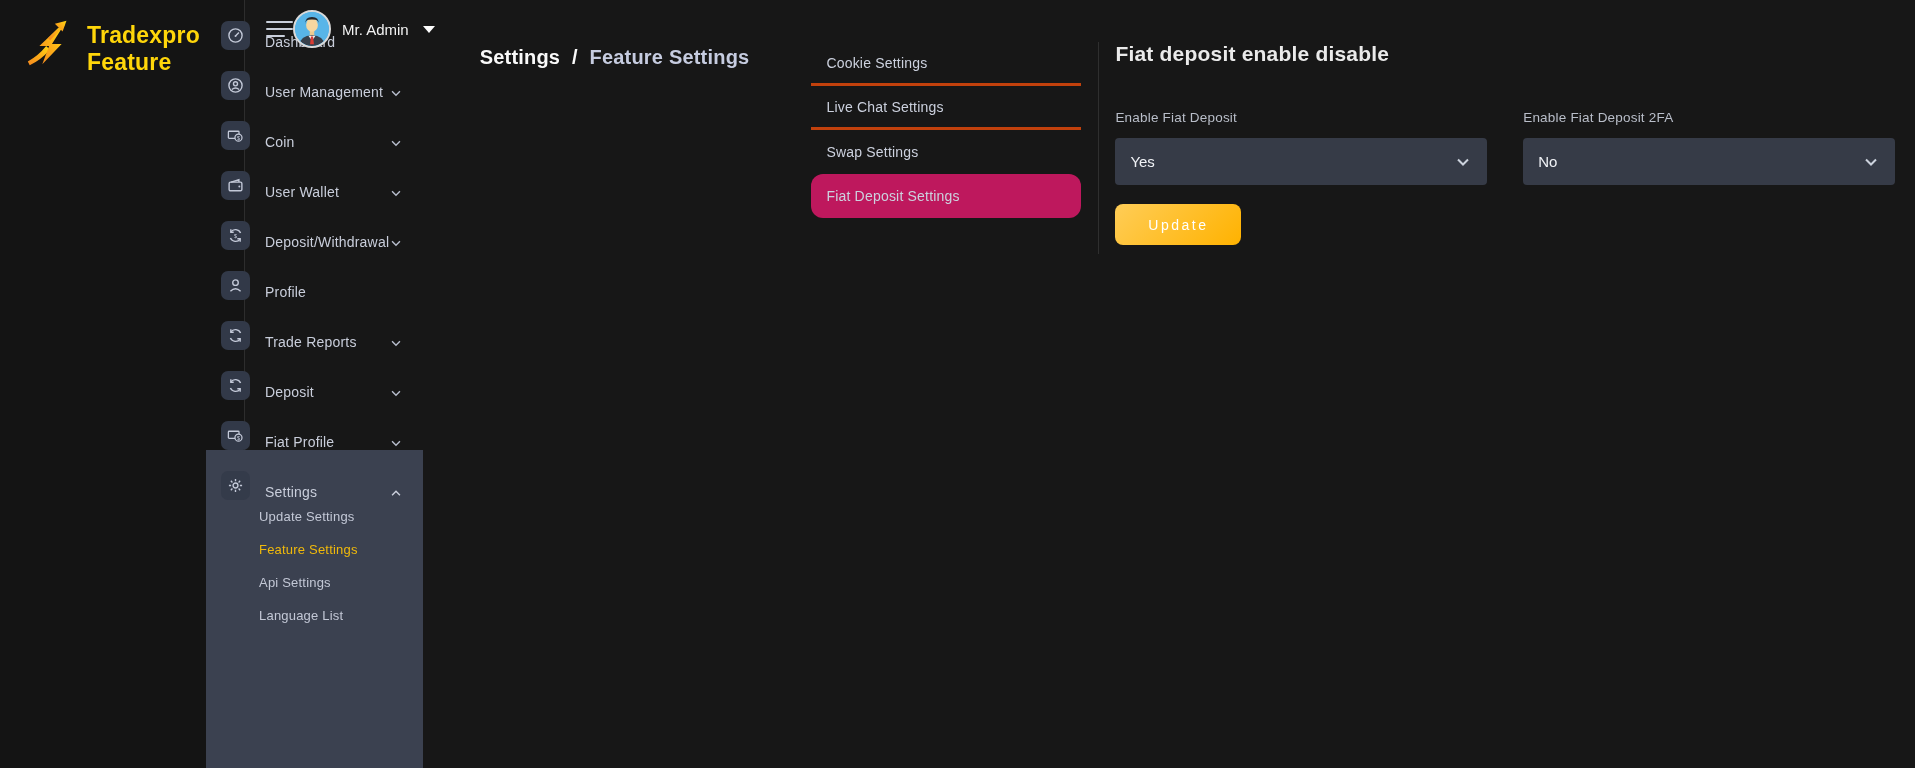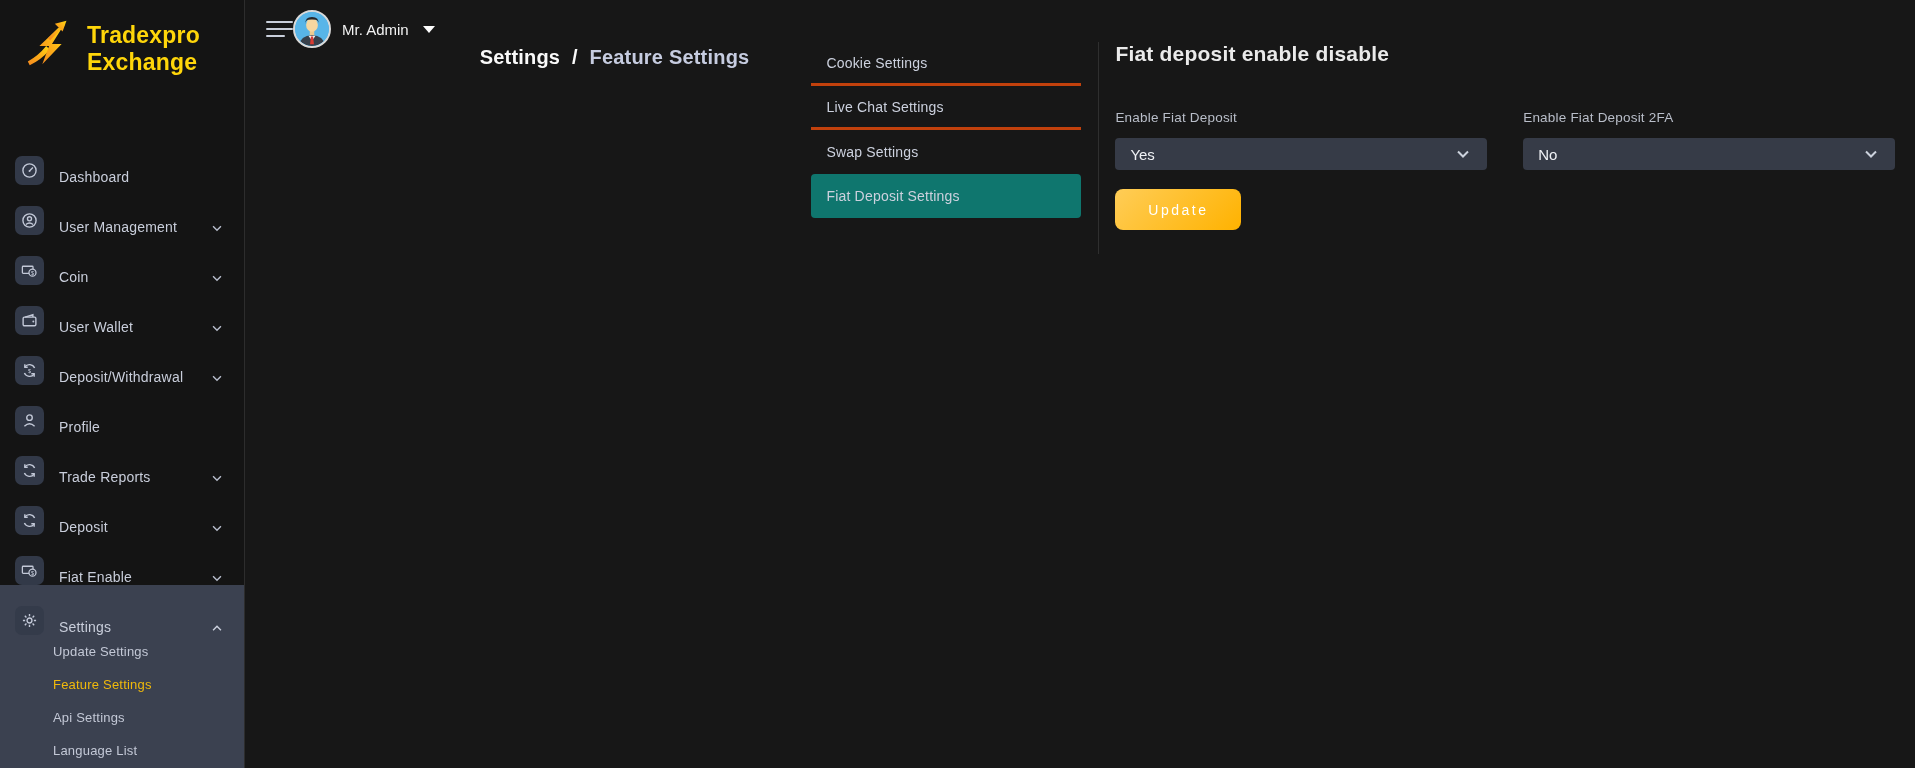--- a/index.html
+++ b/index.html
@@ -8,21 +8,21 @@
     width:1915px; height:768px;
     background:#171717;
     font-family:"Liberation Sans","DejaVu Sans",sans-serif;
   }
   .app { width:1915px; height:768px; display:flex; }
 
   
   .sidebar {
     width:245px; min-width:245px; height:768px;
     background:#141414; border-right:1px solid #2d2d2d;
-    display:flex; flex-direction:column;
+    display:flex; flex-direction:row;
   }
   .logo { height:135px; display:flex; align-items:flex-start; gap:7px; padding:16px 6px 0 22px; }
   .logo-mark { flex:none; }
   .logo-text { display:flex; flex-direction:column; font-size:23px; font-weight:bold; line-height:27px; color:#ffd60a; letter-spacing:.2px; padding-top:6px; }
   .nav { display:flex; flex-direction:column; flex:1; }
   .nav-item { height:50px; display:flex; align-items:flex-end; padding:0 20px 0 15px; cursor:pointer; }
   .tile {
     width:29px; height:29px; background:#323948; border-radius:7px;
     display:flex; align-items:center; justify-content:center; flex:none; margin-right:15px;
   }
@@ -52,30 +52,30 @@
   .breadcrumb { margin:46px 0 0 21px; font-size:20px; font-weight:bold; letter-spacing:.2px; }
   .bc-section { color:#fafafa; }
   .bc-sep { color:#fafafa; margin:0 6px; }
   .bc-page { color:#c6cce0; }
   .rule { border:none; border-top:1px solid #333333; margin:16px 20px 0 21px; }
 
   .content-row { display:flex; margin:42px 20px 0 21px; flex:1; align-items:flex-start; }
   .settings-nav { width:270px; flex:none; display:flex; flex-direction:column; }
   .sn-item { height:44px; display:flex; align-items:center; padding:0 15px; font-size:14px; color:#ccd1de; cursor:pointer; letter-spacing:.2px; }
   .sn-item.bordered { border-bottom:3px solid #c2410c; }
-  .sn-item.active { background:#0f766e; border-radius:4px; }
+  .sn-item.active { background:#be185d; border-radius:12px; }
   .vrule { width:1px; background:#2f2f2f; height:212px; margin-left:17px; flex:none; }
 
   .panel { flex:1; padding-left:16px; min-width:0; }
   .panel-title { margin:0; font-size:21px; font-weight:bold; color:#eaeaea; letter-spacing:.2px; }
   .fields { display:flex; gap:36px; margin-top:44px; }
   .field { flex:1; min-width:0; }
   .field-label { font-size:13.5px; color:#b9bec9; letter-spacing:.2px; }
   .select {
-    margin-top:13px; height:32px; background:#363b47; border-radius:4px;
+    margin-top:13px; height:47px; background:#363b47; border-radius:4px;
     display:flex; align-items:center; justify-content:space-between;
     padding:0 14px 0 15px; cursor:pointer;
   }
   .select-value { color:#f0f2f6; font-size:15px; }
   .update-btn {
     margin-top:19px; width:126px; height:41px; border:none; border-radius:8px;
     background:linear-gradient(135deg,#ffcd57 0%,#ffb200 100%);
     color:#ffffff; font-size:14px; letter-spacing:2.5px; cursor:pointer;
     font-family:"Liberation Sans","DejaVu Sans",sans-serif;
   }
@@ -98,21 +98,21 @@
             </linearGradient>
           </defs>
           <path d="M6 47 Q17 41 25 31 L29 35 Q19 46 8 51 Z" fill="url(#lg)"></path>
           <path d="M37 13 L18 31 L28 31 L21 50 L41 29 L31 29 L41 13 Z" fill="url(#lg)"></path>
           <path d="M28 24 L43 9" stroke="url(#lg)" stroke-width="3" fill="none"></path>
           <path d="M46 5 L34 8 L42 16 Z" fill="url(#lg)"></path>
         </svg>
       </span>
       <span class="logo-text">
         <span>Tradexpro</span>
-        <span>Exchange</span>
+        <span>Feature</span>
       </span>
     </div>
 
     <nav class="nav">
 
       <div class="nav-item">
         <span class="tile">
           <svg width="17" height="17" viewBox="0 0 16 16" fill="none" stroke="#c3c9d8" stroke-width="1.3">
             <circle cx="8" cy="8" r="6.2"></circle>
               <path d="M8 8.4 L11.2 5.2"></path>
@@ -233,21 +233,21 @@
       </div>
 
       <div class="nav-item">
         <span class="tile">
           <svg width="17" height="17" viewBox="0 0 16 16" fill="none" stroke="#c3c9d8" stroke-width="1.2">
             <rect x="1.3" y="4" width="10" height="6.6" rx="0.8"></rect>
               <circle cx="10.8" cy="10" r="3.3" fill="#323948"></circle>
             <text x="10.8" y="11.8" font-size="5.2" fill="#c3c9d8" stroke="none" text-anchor="middle" font-family="Liberation Sans, sans-serif">$</text>
           </svg>
         </span>
-        <span class="nav-label">Fiat Enable</span>
+        <span class="nav-label">Fiat Profile</span>
         <span class="chev">
           <svg width="14" height="14" viewBox="0 0 16 16" fill="none" stroke="#b9bfce" stroke-width="1.6">
               <path d="M3.5 6 L8 10.5 L12.5 6"></path>
             </svg>
         </span>
       </div>
 
       <div class="settings-wrap">
         <div class="nav-item">
           <span class="tile">

